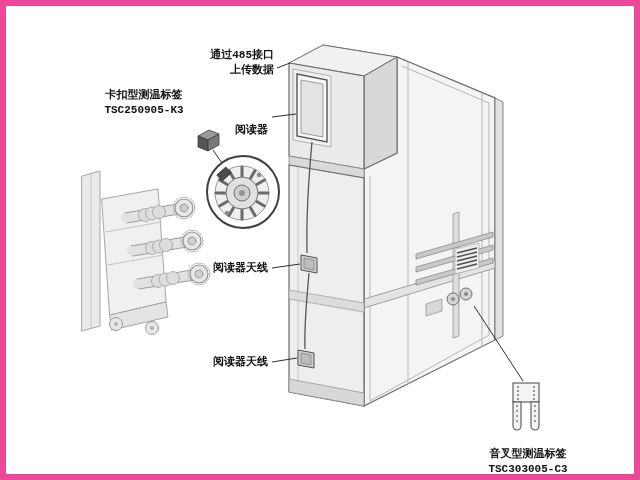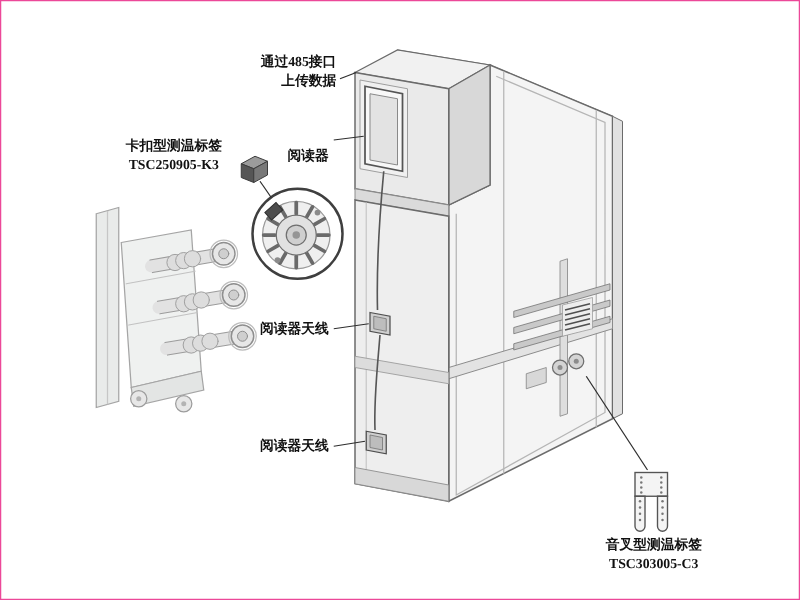--- a/index.html
+++ b/index.html
@@ -1,19 +1,19 @@
 <!DOCTYPE html>
 <html><head>
 <meta charset="utf-8">
 <style>
   html,body{margin:0;padding:0;background:#ffffff;}
   .stage{
     position:relative;width:640px;height:480px;background:#ffffff;
-    border:1px solid #ec4899;box-sizing:border-box;overflow:hidden;
-    font-family:Liberation Serif, serif;
+    border:6px solid #ec4899;box-sizing:border-box;overflow:hidden;
+    font-family:Liberation Mono, monospace;
   }
   .stage svg{position:absolute;left:0;top:0;}
   .lbl{
     position:absolute;font-size:11px;font-weight:700;color:#111111;
     line-height:15px;white-space:nowrap;
   }
   .lbl.right{text-align:right;}
   .lbl.center{text-align:center;}
 </style>
 </head>
@@ -196,27 +196,27 @@
     </g>
   </svg>
 
   <div class="lbl right" style="left:140px;top:42px;width:128px;">
     <div>通过485接口</div>
     <div>上传数据</div>
   </div>
 
   <div class="lbl right" style="left:140px;top:117px;width:122px;">阅读器</div>
 
-  <div class="lbl center" style="left:86px;top:109px;width:104px;">
+  <div class="lbl center" style="left:86px;top:82px;width:104px;">
     <div>卡扣型测温标签</div>
     <div>TSC250905-K3</div>
   </div>
 
   <div class="lbl right" style="left:140px;top:255px;width:122px;">阅读器天线</div>
 
   <div class="lbl right" style="left:140px;top:349px;width:122px;">阅读器天线</div>
 
-  <div class="lbl center" style="left:462px;top:428px;width:120px;">
+  <div class="lbl center" style="left:462px;top:441px;width:120px;">
     <div>音叉型测温标签</div>
     <div>TSC303005-C3</div>
   </div>
 
 </div>
 
 </body></html>

